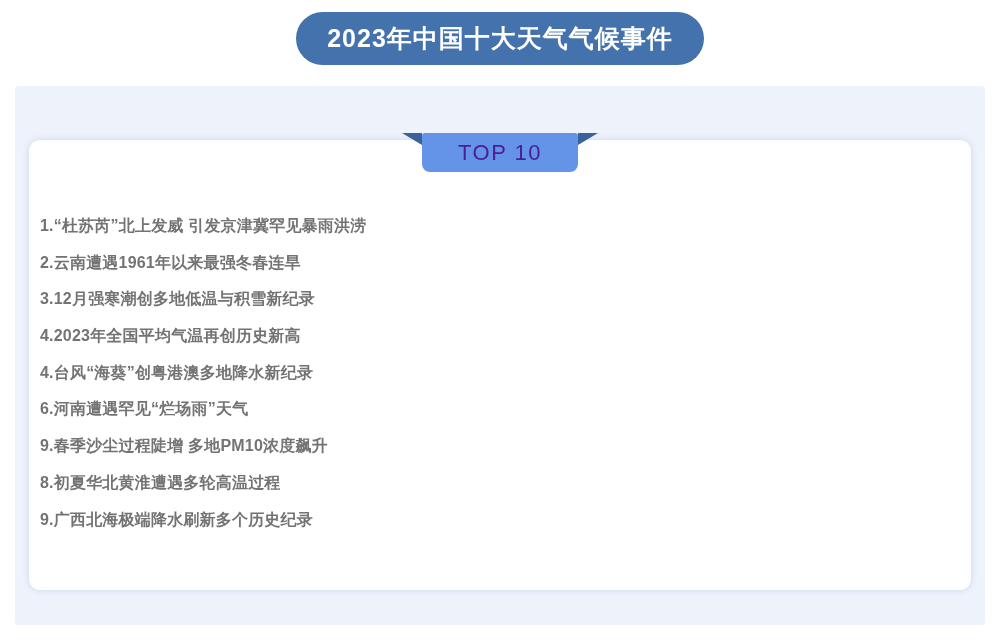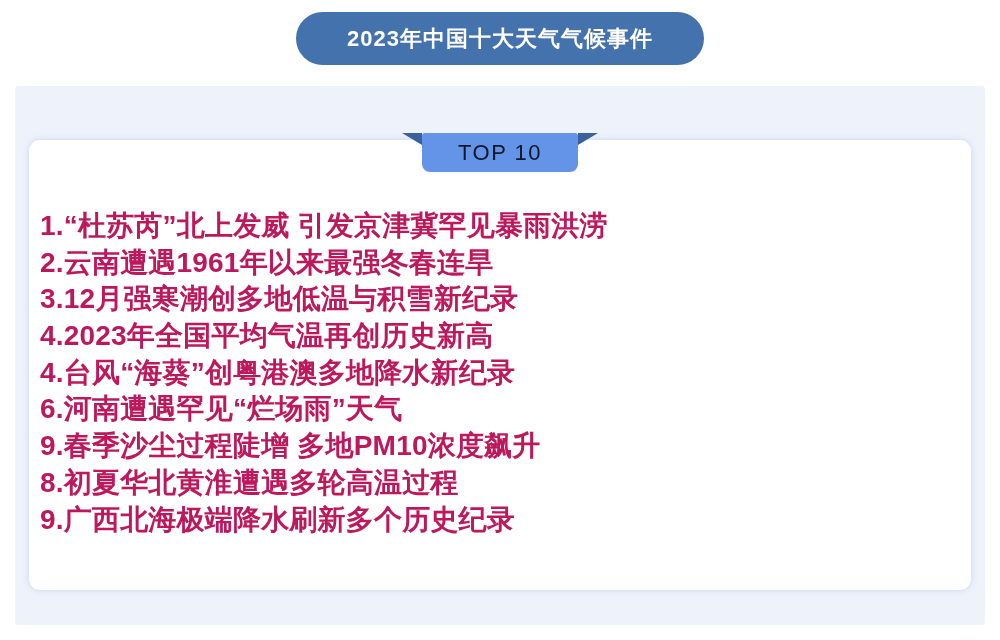--- a/index.html
+++ b/index.html
@@ -24,21 +24,21 @@
     height: 53px;
     background: #4472ac;
     border-radius: 26.5px;
     display: flex;
     align-items: center;
     justify-content: center;
     box-sizing: border-box;
   }
   #title-banner .title-text {
     color: #ffffff;
-    font-size: 22px;
+    font-size: 25px;
     font-weight: bold;
     letter-spacing: 1px;
     line-height: 1;
     white-space: nowrap;
   }
 
   
   #outer-panel {
     position: absolute;
     left: 15px;
@@ -92,38 +92,38 @@
     width: 156px;
     height: 39px;
     background: #6394e8;
     border-radius: 3px 3px 8px 8px;
     display: flex;
     align-items: center;
     justify-content: center;
     box-sizing: border-box;
   }
   #top10-ribbon .ribbon-label {
-    color: #0f172a;
+    color: #4c1d95;
     font-size: 22px;
     font-weight: normal;
     letter-spacing: 1.5px;
     line-height: 1;
   }
 
   
   #events-list {
     position: absolute;
     left: 40px;
     top: 208px;
     width: 880px;
   }
   #events-list .event-item {
-    font-size: 28px;
+    font-size: 16px;
     font-weight: bold;
-    color: #be185d;
+    color: #737373;
     line-height: 36.7px;
     height: 36.7px;
     white-space: nowrap;
     letter-spacing: 0.2px;
   }
 </style>
 </head>
 <body>
 
 <div id="title-banner">

